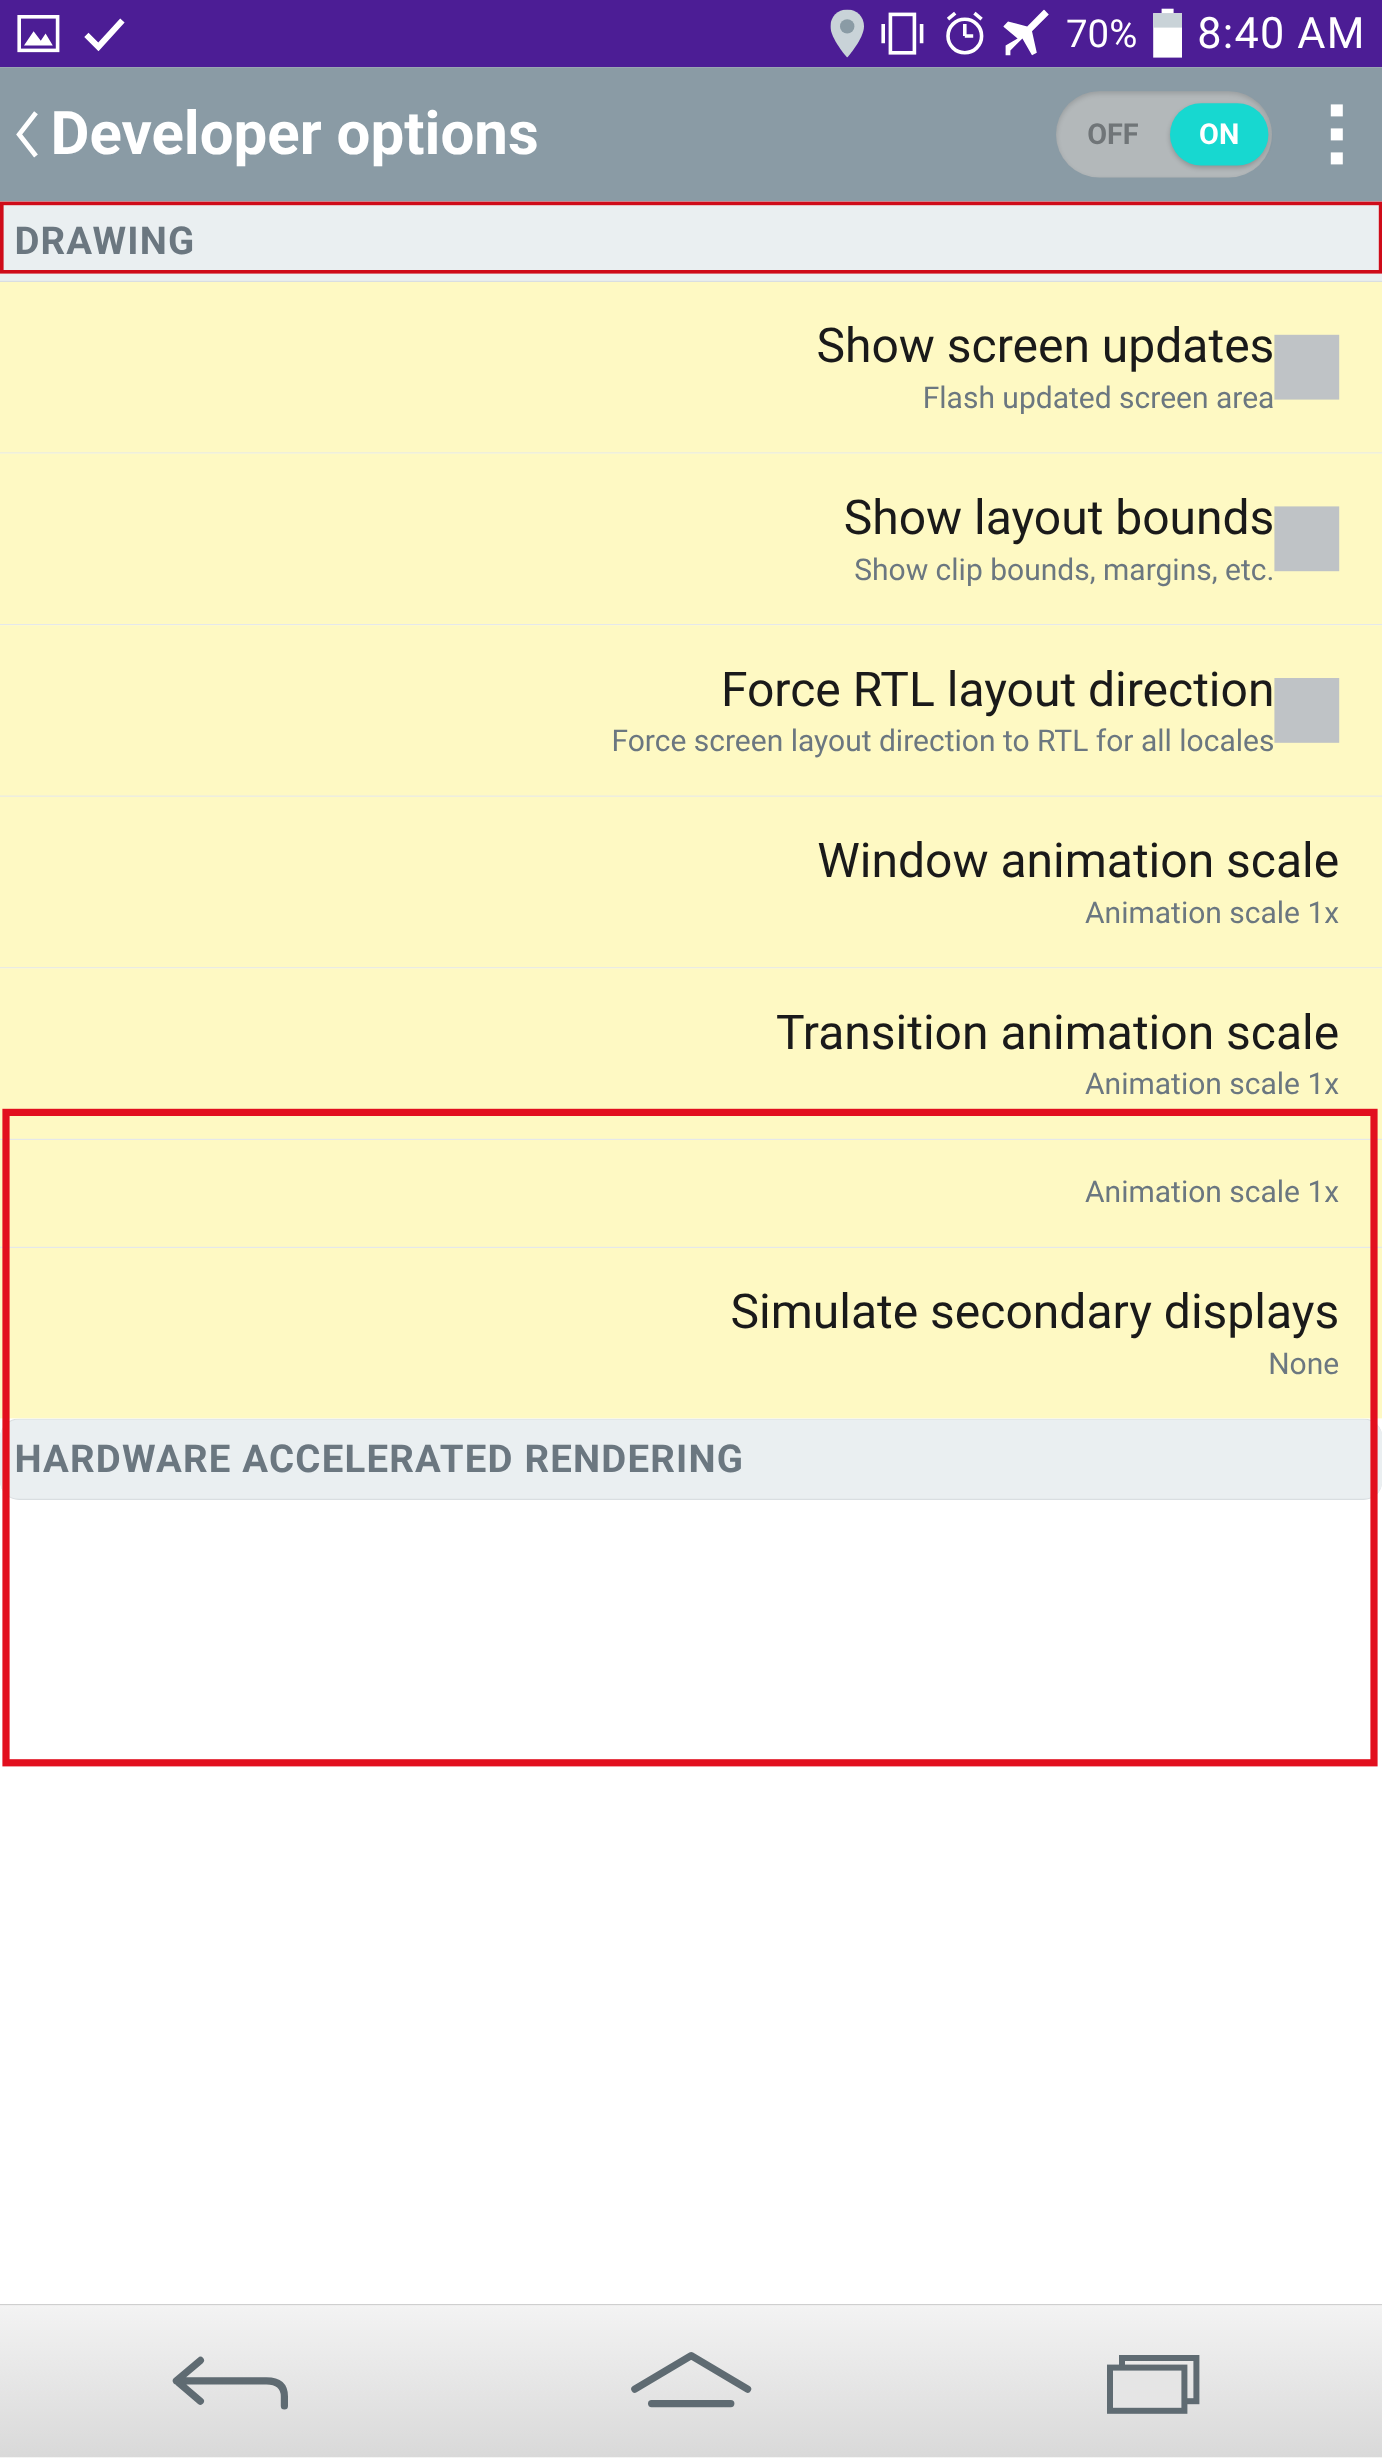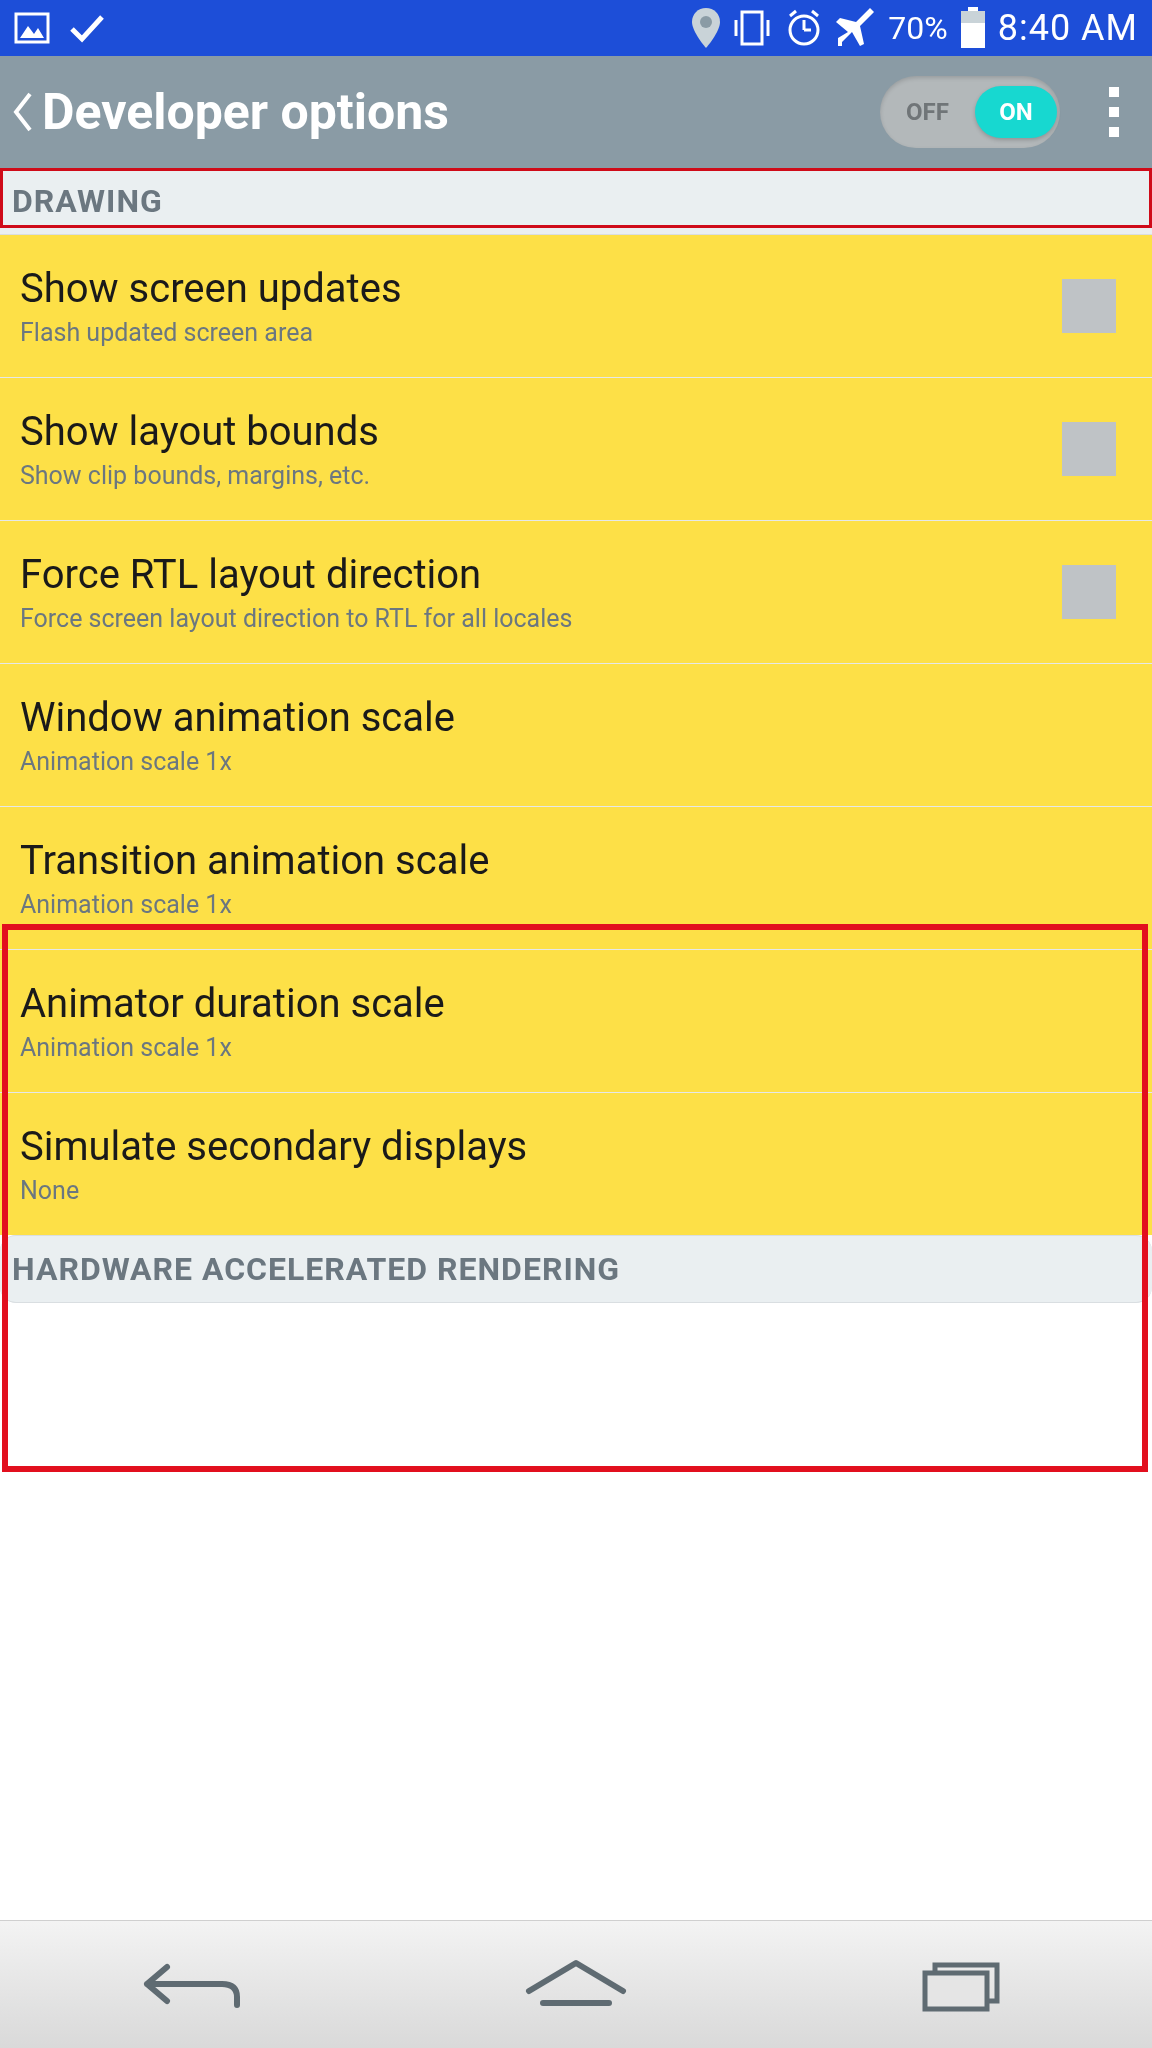--- a/index.html
+++ b/index.html
@@ -7,21 +7,21 @@
       width: 1152px;
       height: 2048px;
       font-family: -apple-system, 'Helvetica Neue', Roboto, Arial, sans-serif;
       background: #fff;
       overflow: hidden;
       position: relative;
     }
     
     .status-bar {
       height: 56px;
-      background: #1d4ed8;
+      background: #4c1d95;
       display: flex;
       align-items: center;
       justify-content: space-between;
       padding: 0 14px;
       color: #fff;
     }
     .status-left { display: flex; gap: 18px; align-items: center; }
     .status-right { display: flex; gap: 12px; align-items: center; font-size: 32px; font-weight: 400; }
     .status-right .pct { font-size: 32px; }
     .status-right .time { font-size: 36px; letter-spacing: 1px; }
@@ -62,21 +62,22 @@
       color: #6b7780;
       border-bottom: 1px solid #d9dee1;
       letter-spacing: 1px;
     }
     
     .row {
       display: flex;
       align-items: center;
       padding: 30px 36px 30px 20px;
       border-bottom: 1px solid #e5e8ea;
-      background: #fde047;
+      background: #fef9c3;
+      text-align: right;
     }
     .row-text { flex: 1; }
     .row-title { font-size: 40px; color: #1a1a1a; font-weight: 400; margin-bottom: 6px; }
     .row-sub { font-size: 25px; color: #6b7780; font-weight: 400; }
     .checkbox {
       width: 54px; height: 54px; background: #bfc3c6;
     }
     
     .hl-1 {
       position: absolute;
@@ -215,21 +216,20 @@
 
 <div class="row">
   <div class="row-text">
     <div class="row-title">Transition animation scale</div>
     <div class="row-sub">Animation scale 1x</div>
   </div>
 </div>
 
 <div class="row">
   <div class="row-text">
-    <div class="row-title">Animator duration scale</div>
     <div class="row-sub">Animation scale 1x</div>
   </div>
 </div>
 
 <div class="row" style="border-bottom:none;">
   <div class="row-text">
     <div class="row-title">Simulate secondary displays</div>
     <div class="row-sub">None</div>
   </div>
 </div>

